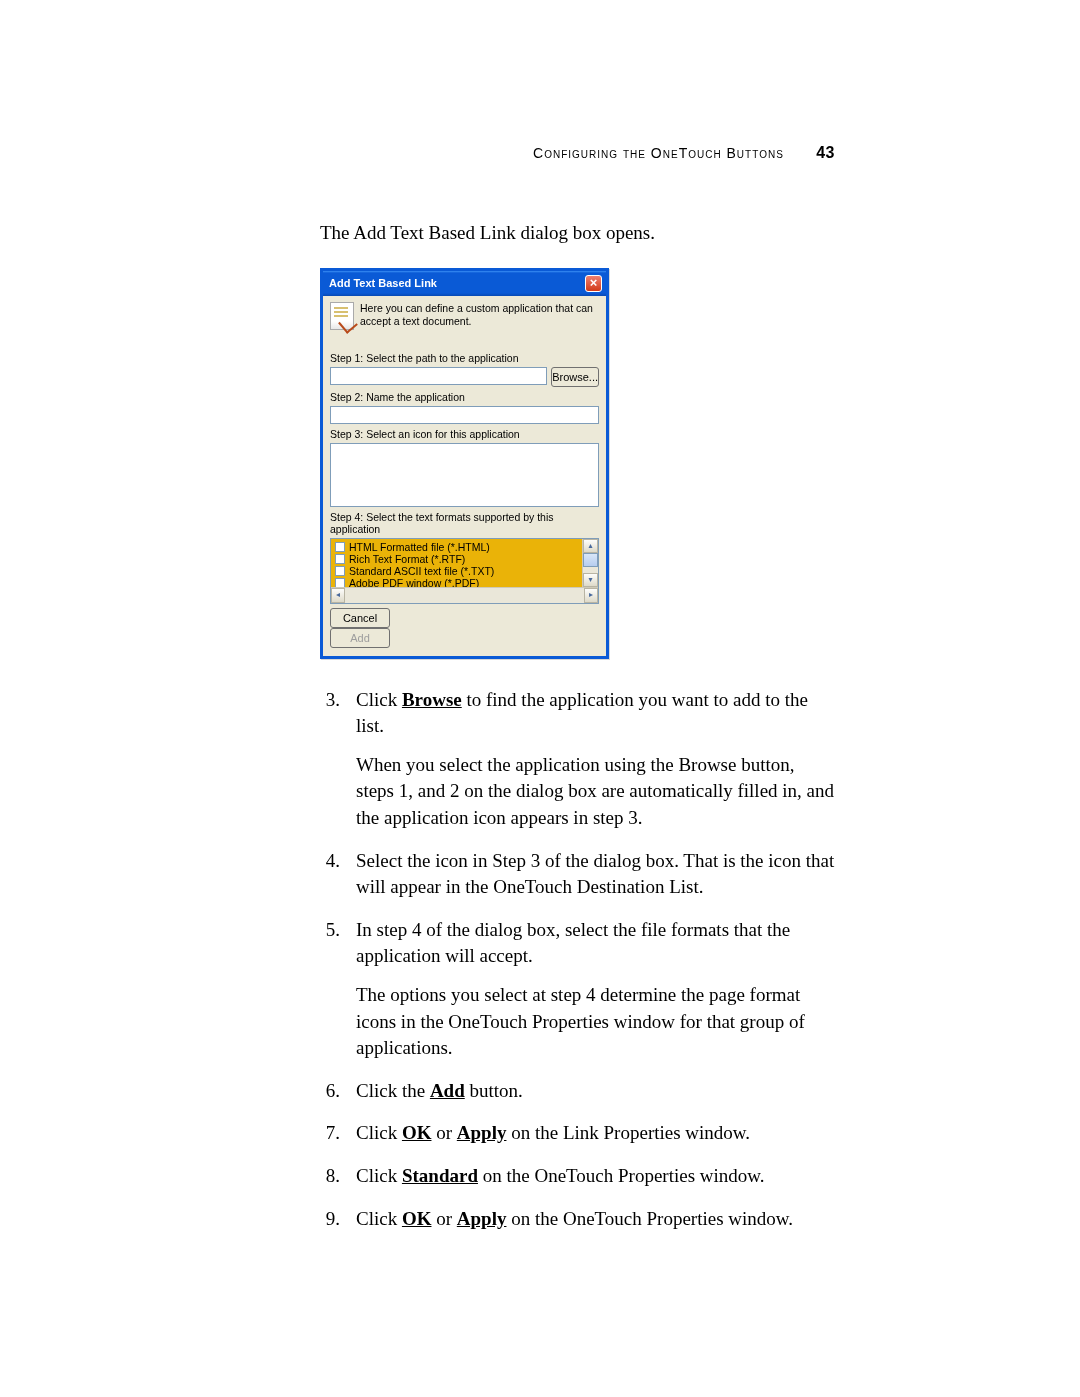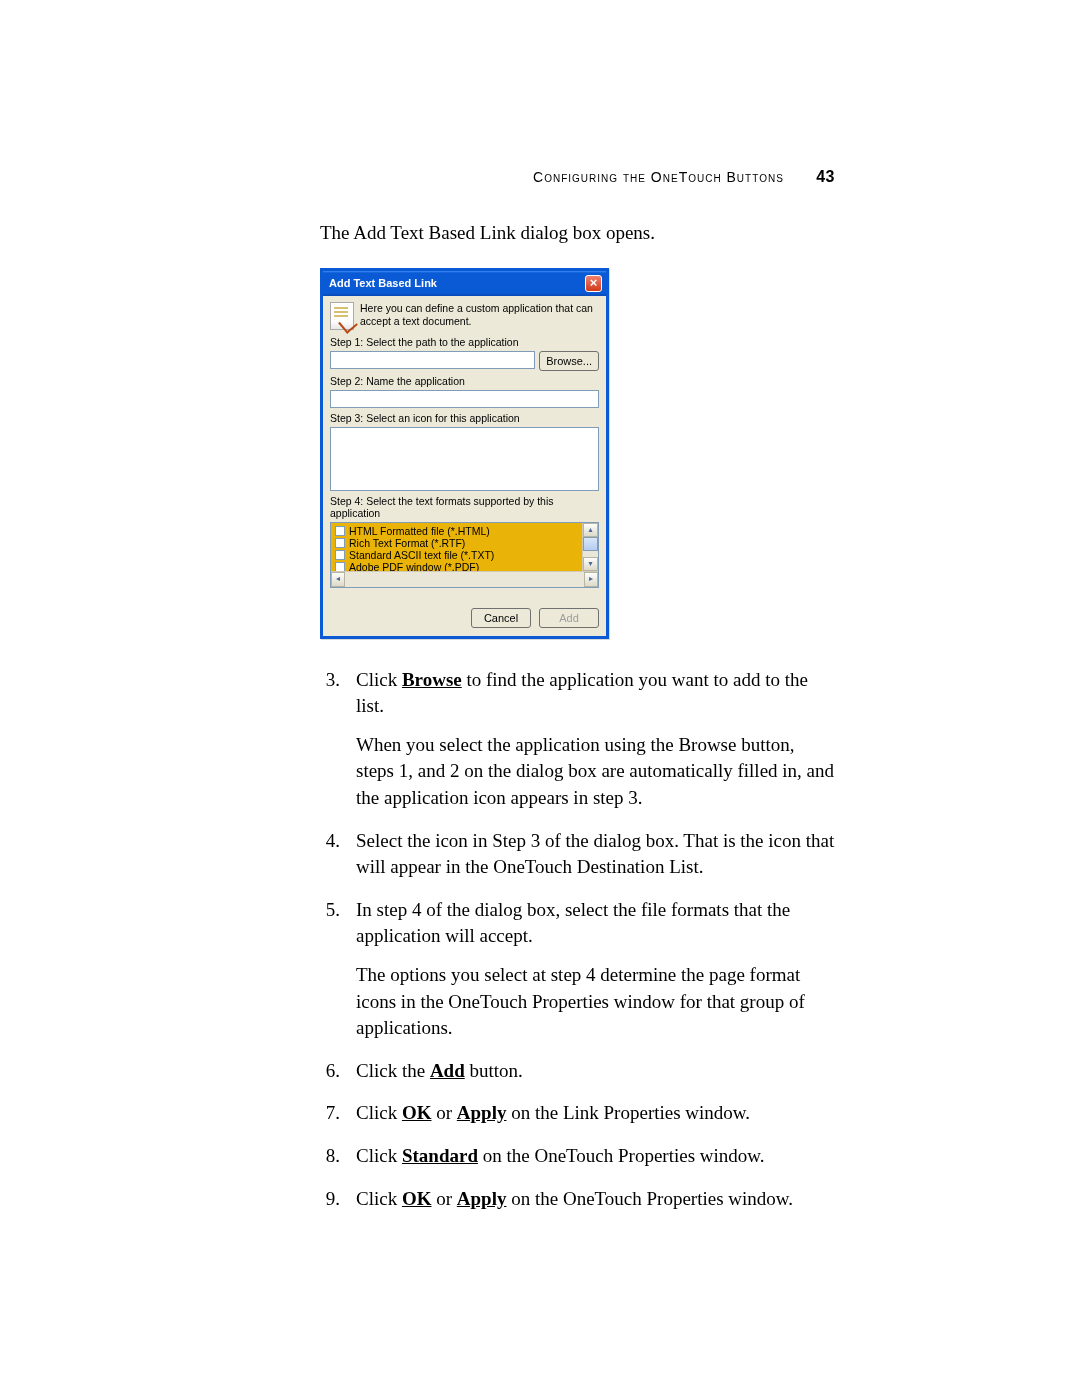--- a/index.html
+++ b/index.html
@@ -10,21 +10,21 @@
   }
   .page {
     width: 1080px;
     height: 1397px;
     box-sizing: border-box;
     padding: 150px 245px 0 320px;
     position: relative;
   }
   .running-head {
     position: absolute;
-    top: 168px;
+    top: 144px;
     right: 245px;
     font-family: Arial, Helvetica, sans-serif;
     font-size: 14px;
     letter-spacing: 0.5px;
   }
   .running-head .caps { font-variant: small-caps; letter-spacing: 1px; }
   .running-head .pnum { font-weight: bold; margin-left: 28px; font-size: 16px; }
   .intro {
     margin-top: 70px;
     font-size: 19px;
@@ -63,21 +63,21 @@
     line-height: 14px;
     text-align: center;
     box-sizing: border-box;
   }
   .dlg .body {
     padding: 6px 7px 8px 7px;
   }
   .dlg .inforow {
     display: flex;
     gap: 6px;
-    margin-bottom: 6px;
+    margin-bottom: 22px;
   }
   .dlg .docicon {
     width: 22px; height: 26px;
     background: linear-gradient(to bottom, #fff 0%, #fff 70%, #e8e8e8 100%);
     border: 1px solid #aaa;
     position: relative;
     flex-shrink: 0;
   }
   .dlg .docicon::before {
     content: "";
@@ -105,21 +105,21 @@
     box-sizing: border-box;
   }
   .dlg .browse-row { display: flex; gap: 4px; }
   .dlg .browse-row .textfield { flex: 1; }
   .dlg .btn {
     background: #ece9d8;
     border: 1px solid #707070;
     border-radius: 3px;
     font-size: 11px;
     height: 20px;
-    padding: 0 6px;
+    padding: 0 0;
     line-height: 18px;
     text-align: center;
     box-sizing: border-box;
   }
   .dlg .btn.disabled { color: #9e9e9e; }
   .dlg .iconbox {
     height: 64px;
     background: #fff;
     border: 1px solid #7f9db9;
     box-sizing: border-box;
@@ -180,24 +180,25 @@
   }
   .dlg .hsb {
     height: 15px;
     display: flex;
     border-top: 1px solid #cfcab8;
     background: #ece9d8;
   }
   .dlg .hsb .sb-btn { width: 14px; height: auto; }
   .dlg .hsb .sb-track { flex: 1; }
   .dlg .actions {
-    margin-top: 20px;
-    display: flex;
-    gap: 8px;
+    margin-top: 4px;
+    display: flex;
+    gap: 0;
     justify-content: flex-end;
+    flex-direction: column;
   }
   .dlg .actions .btn { width: 60px; }
   
   .steps {
     margin-top: 28px;
     font-size: 19px;
     line-height: 1.4;
   }
   .step { display: flex; gap: 16px; margin-bottom: 4px; }
   .step .num { width: 20px; flex-shrink: 0; text-align: right; }

